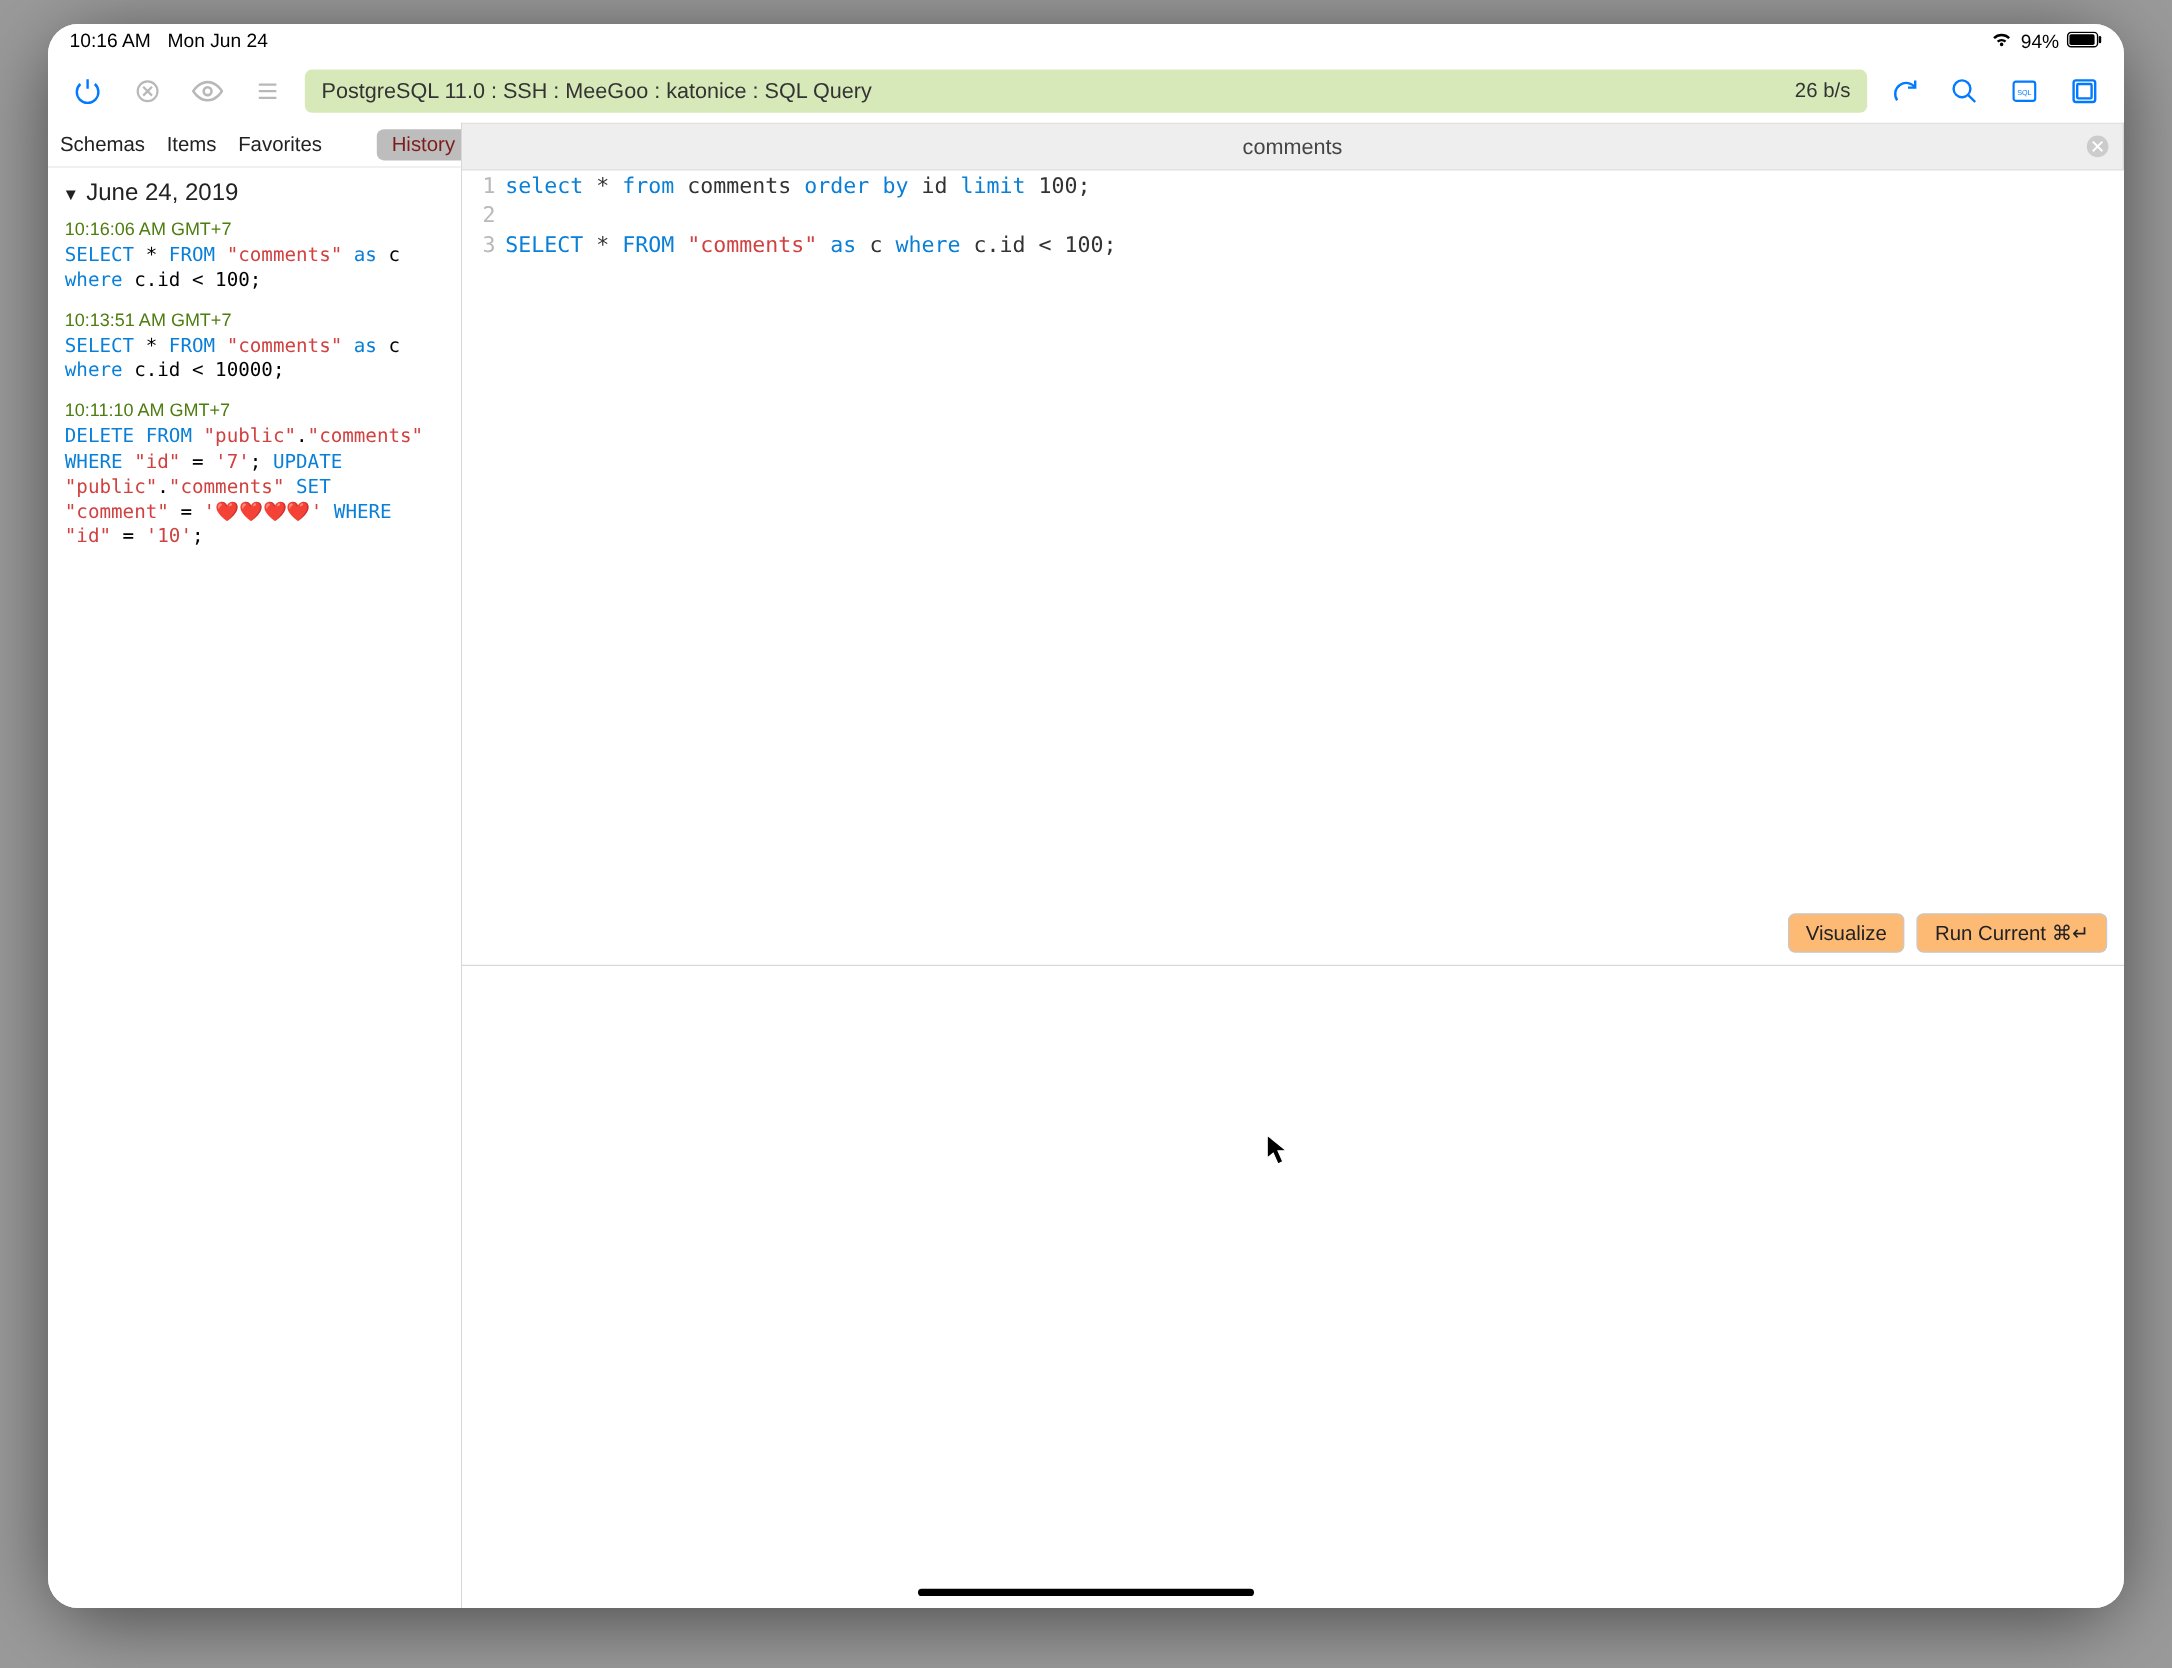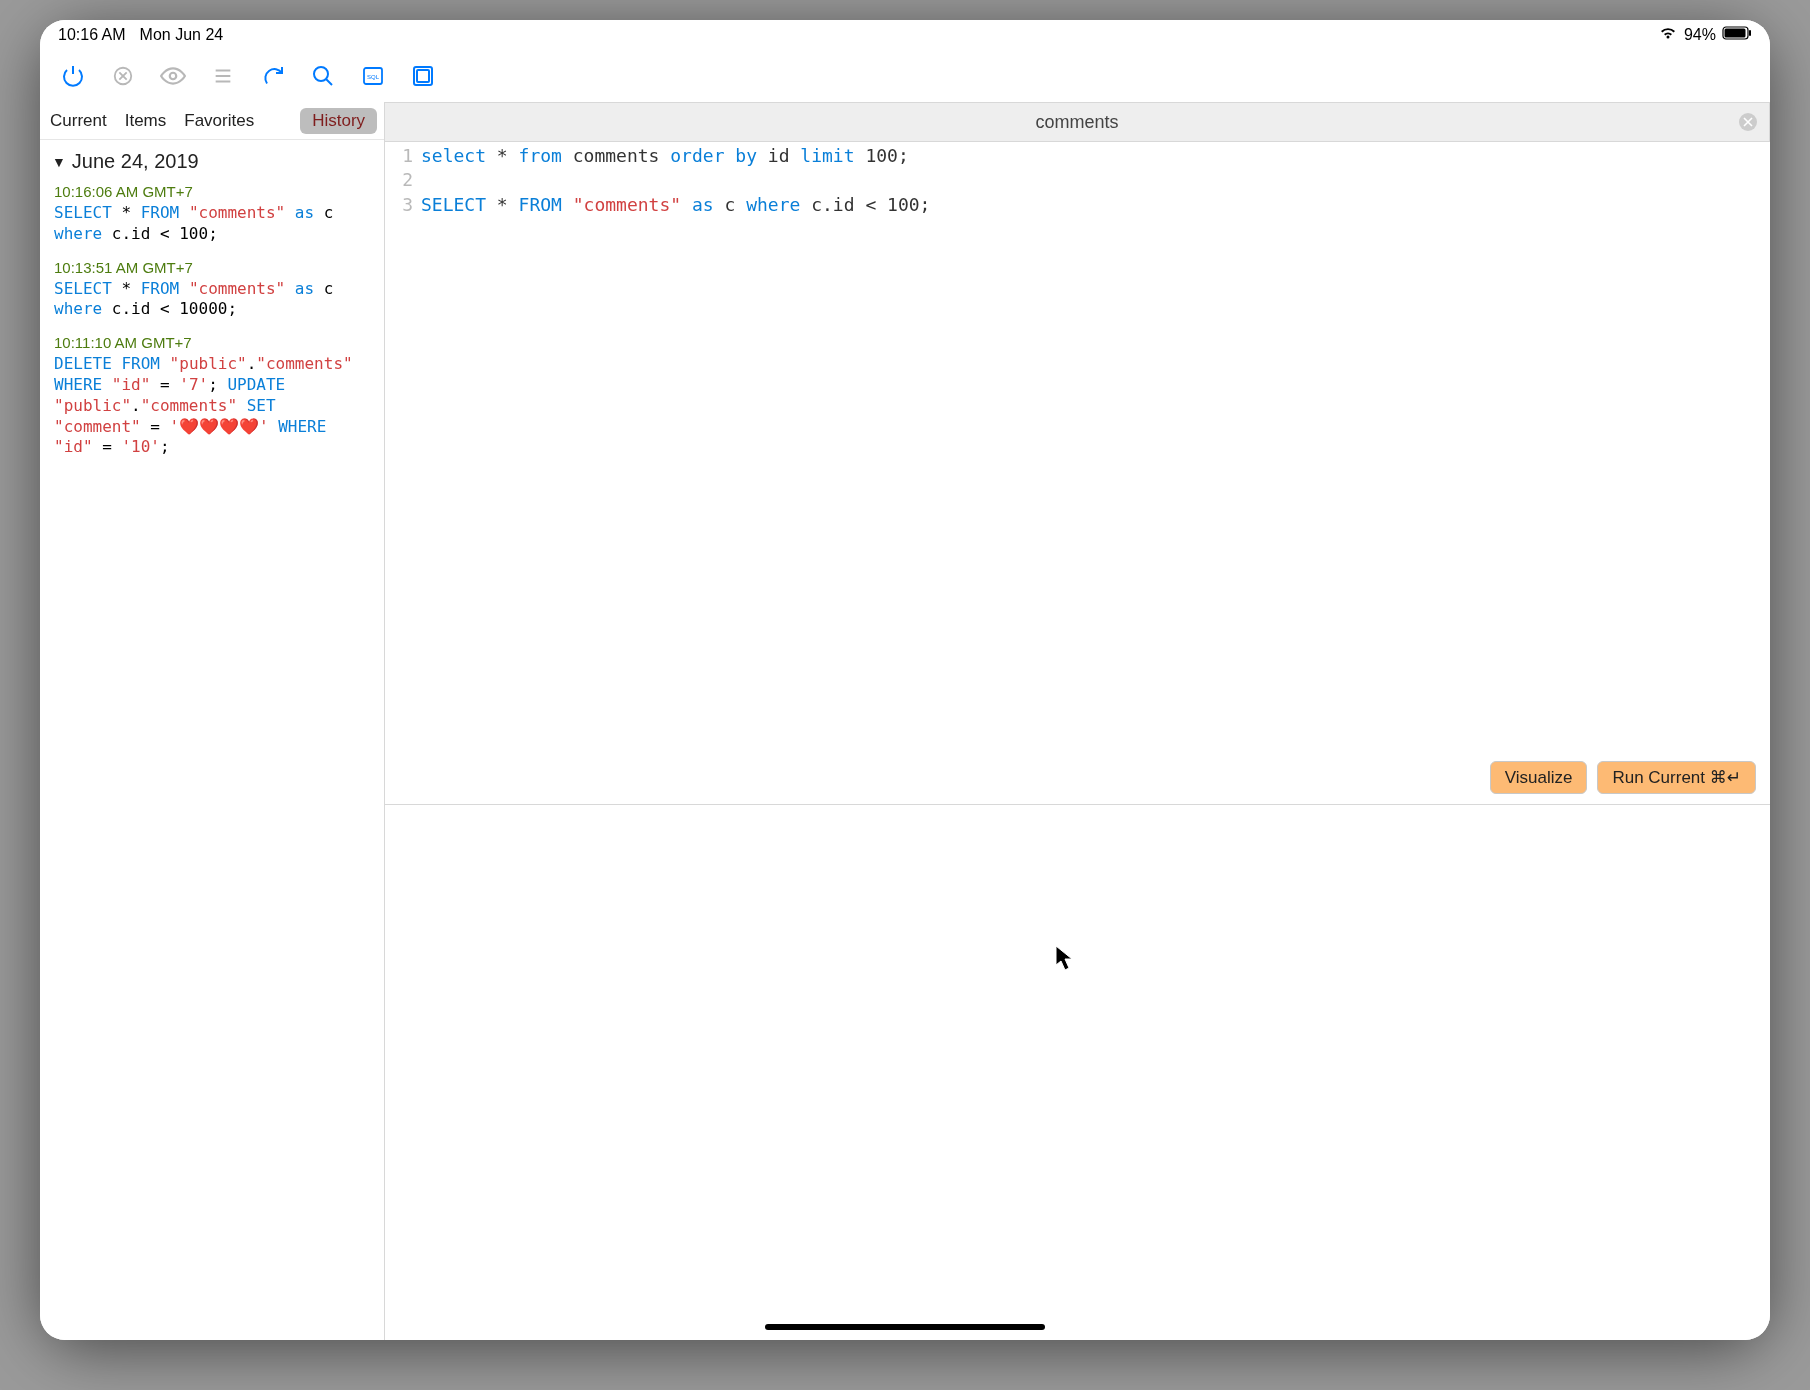--- a/index.html
+++ b/index.html
@@ -272,20 +272,24 @@
             <circle cx="12" cy="12" r="3"></circle>
           </svg>
       </div>
       <div class="toolbar-icon">
         <svg width="22" height="22" viewBox="0 0 24 24" fill="none" stroke="currentColor" stroke-width="2">
             <line x1="4" y1="6" x2="20" y2="6"></line>
             <line x1="4" y1="12" x2="20" y2="12"></line>
             <line x1="4" y1="18" x2="20" y2="18"></line>
           </svg>
       </div>
+      <div class="address-bar">
+        <span class="address-bar-text">PostgreSQL 11.0 : SSH : MeeGoo : katonice : SQL Query</span>
+        <span class="address-bar-rate">26 b/s</span>
+      </div>
       <div class="toolbar-icon right-icon">
         <svg width="24" height="24" viewBox="0 0 24 24" fill="none" stroke="currentColor" stroke-width="2">
             <path d="M21 3v6h-6"></path>
             <path d="M21 9A9 9 0 106 19.5"></path>
           </svg>
       </div>
       <div class="toolbar-icon right-icon">
         <svg width="24" height="24" viewBox="0 0 24 24" fill="none" stroke="currentColor" stroke-width="2">
             <circle cx="10" cy="10" r="7"></circle>
             <line x1="21" y1="21" x2="15" y2="15"></line>
@@ -302,21 +306,21 @@
             <rect x="3" y="3" width="18" height="18" rx="2"></rect>
             <rect x="6" y="6" width="12" height="12" rx="1"></rect>
           </svg>
       </div>
     </div>
 
     <div class="content">
 
       <div class="sidebar">
         <div class="sidebar-tabs">
-          <span class="sidebar-tab">Current</span>
+          <span class="sidebar-tab">Schemas</span>
           <span class="sidebar-tab">Items</span>
           <span class="sidebar-tab">Favorites</span>
           <span class="sidebar-tab selected">History</span>
         </div>
         <div class="history-header">
           <span class="tri">▼</span>
           <span>June 24, 2019</span>
         </div>
         <div id="history-list">
             <div class="history-item">

